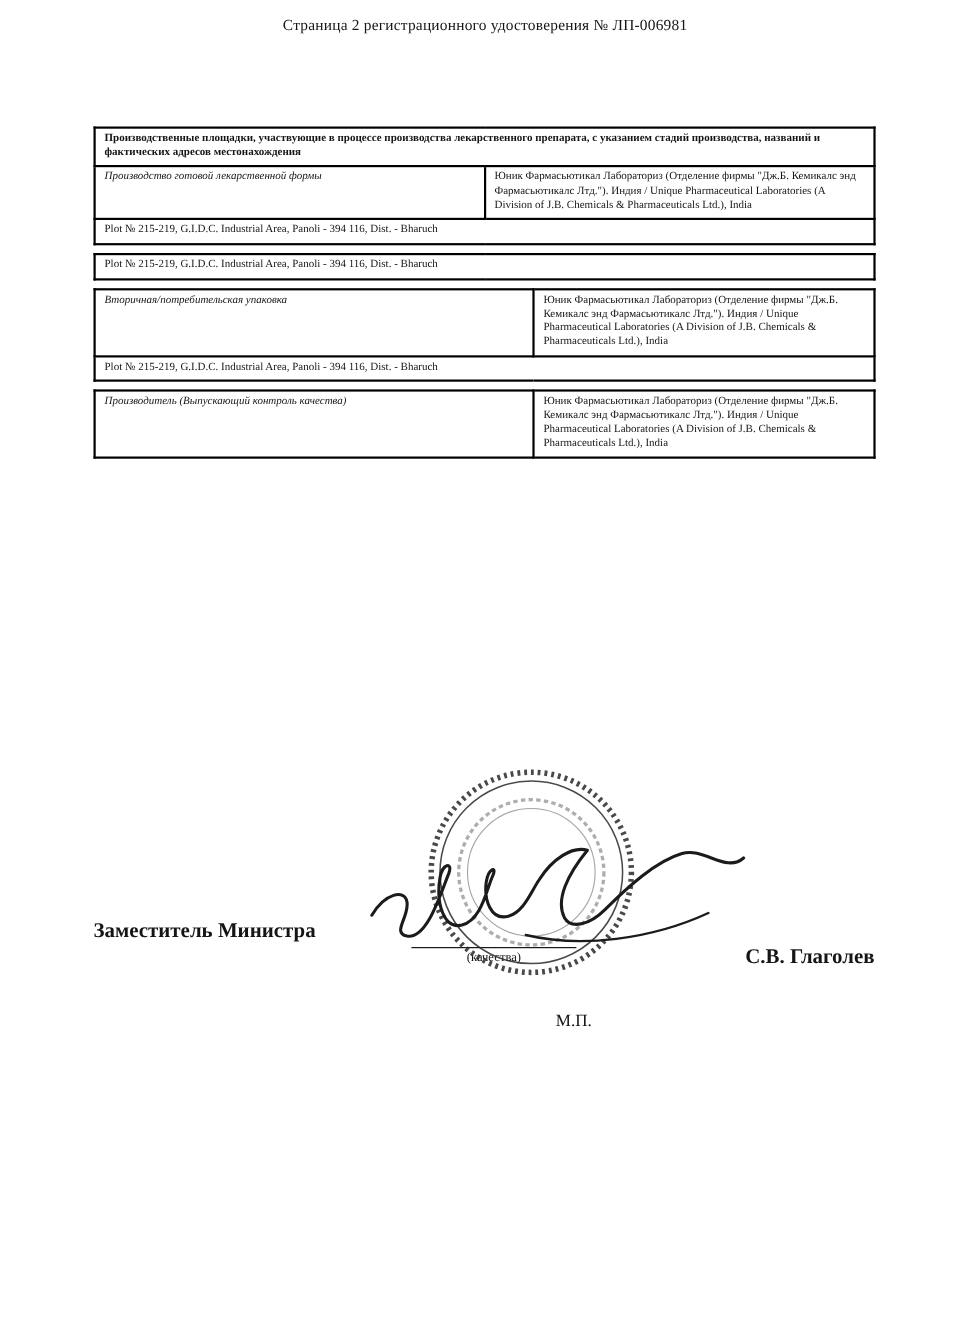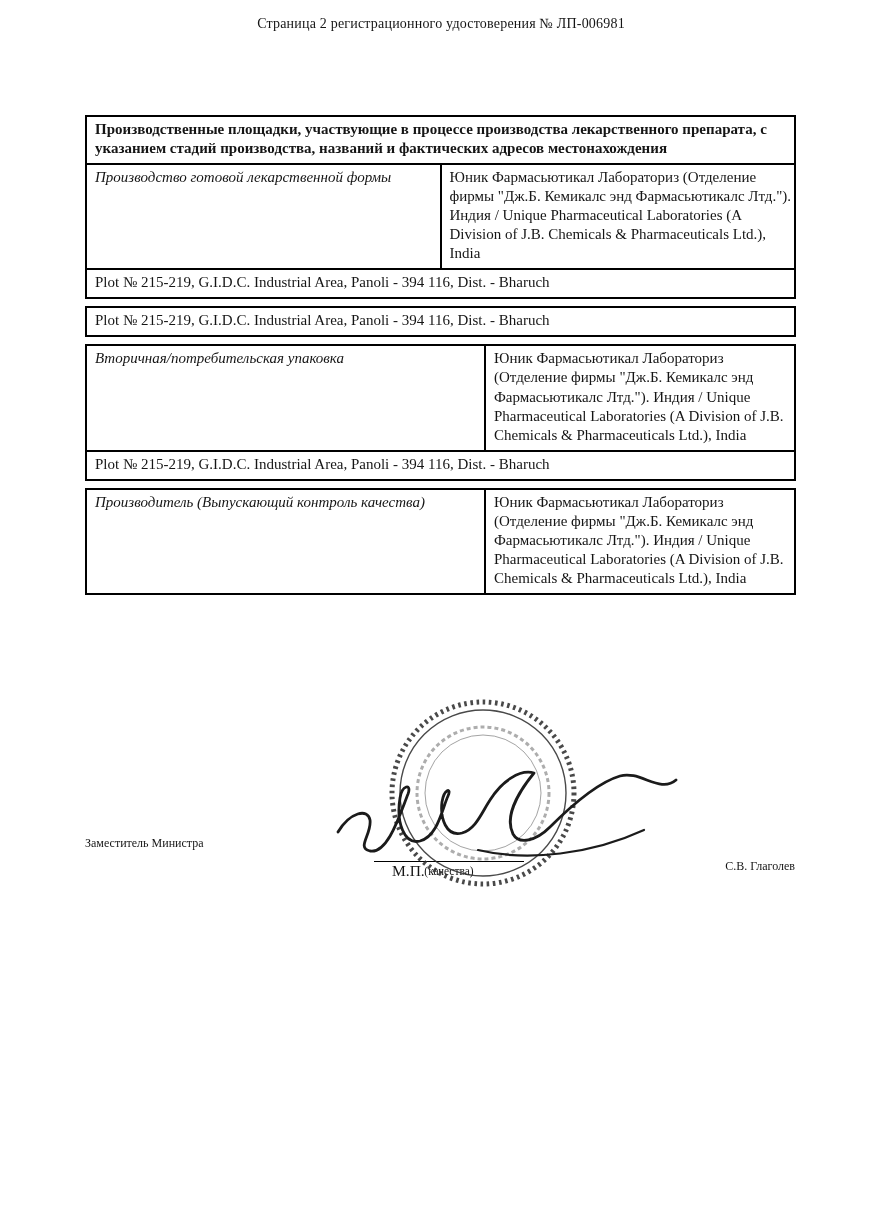--- a/index.html
+++ b/index.html
@@ -10,40 +10,40 @@
     -webkit-font-smoothing:antialiased;
   }
   .page-header {
     position:absolute; top:16px; left:0; width:100%;
     text-align:center; font-size:14px; letter-spacing:.2px;
   }
   .tables-wrap { position:absolute; left:85px; top:115px; width:711px; }
   table.tbl { width:100%; border-collapse:collapse; margin-bottom:7px; table-layout:fixed; }
   table.tbl td {
     border:2px solid #000; vertical-align:top;
-    padding:3px 0 5px 8px; font-size:15px; line-height:1.27;
+    padding:3px 13px 5px 8px; font-size:10px; line-height:1.27;
   }
   td.title-cell { font-weight:bold; }
   td.stage-cell { width:399px; font-style:italic; }
   td.company-cell { }
   td.address-cell { }
-  .footer-label { position:absolute; font-weight:normal; font-size:12px; }
+  .footer-label { position:absolute; font-weight:bold; font-size:19px; }
   .minister-title { left:85px; top:836px; }
   .signer-name { right:87px; top:836px;margin-top:23px; }
   .sig-line {
     position:absolute; left:374px; top:861px; width:150px; height:0;
     border-top:1.5px solid #000;
   }
   .sig-caption {
     position:absolute; left:376px; top:865px; width:146px;
     text-align:center; font-size:11.5px;
   }
   .stamp-place {
-    position:absolute; left:392px; top:862px; width:146px;
-    text-align:left; font-size:15.5px;
+    position:absolute; left:392px; top:920px; width:146px;
+    text-align:right; font-size:15.5px;
   }
   .stamp-svg { position:absolute; left:385px; top:695px; width:196px; height:196px; z-index:3; }
   .signature-svg { position:absolute; left:330px; top:752px; width:360px; height:130px; z-index:4; }
 </style>
 </head>
 <body>
 
 <div>
 
   <div class="page-header">Страница 2 регистрационного удостоверения № ЛП-006981</div>

